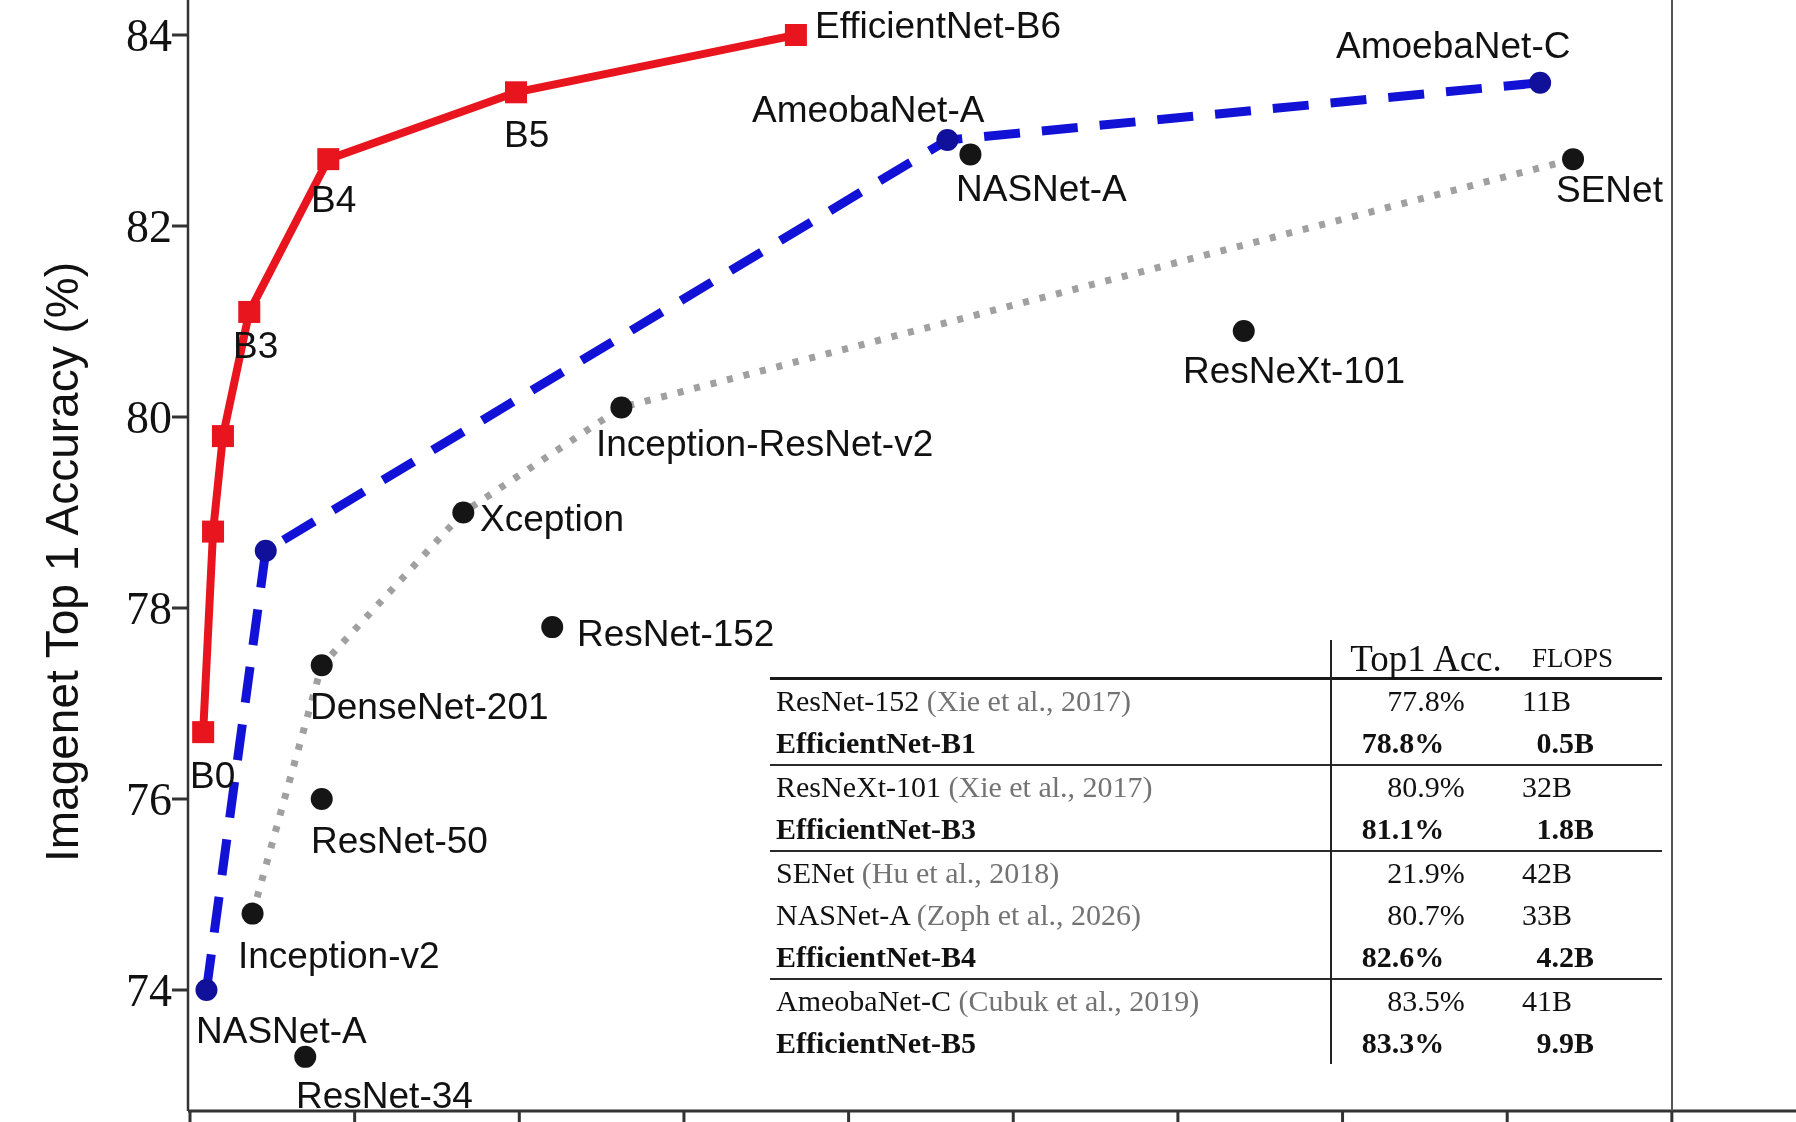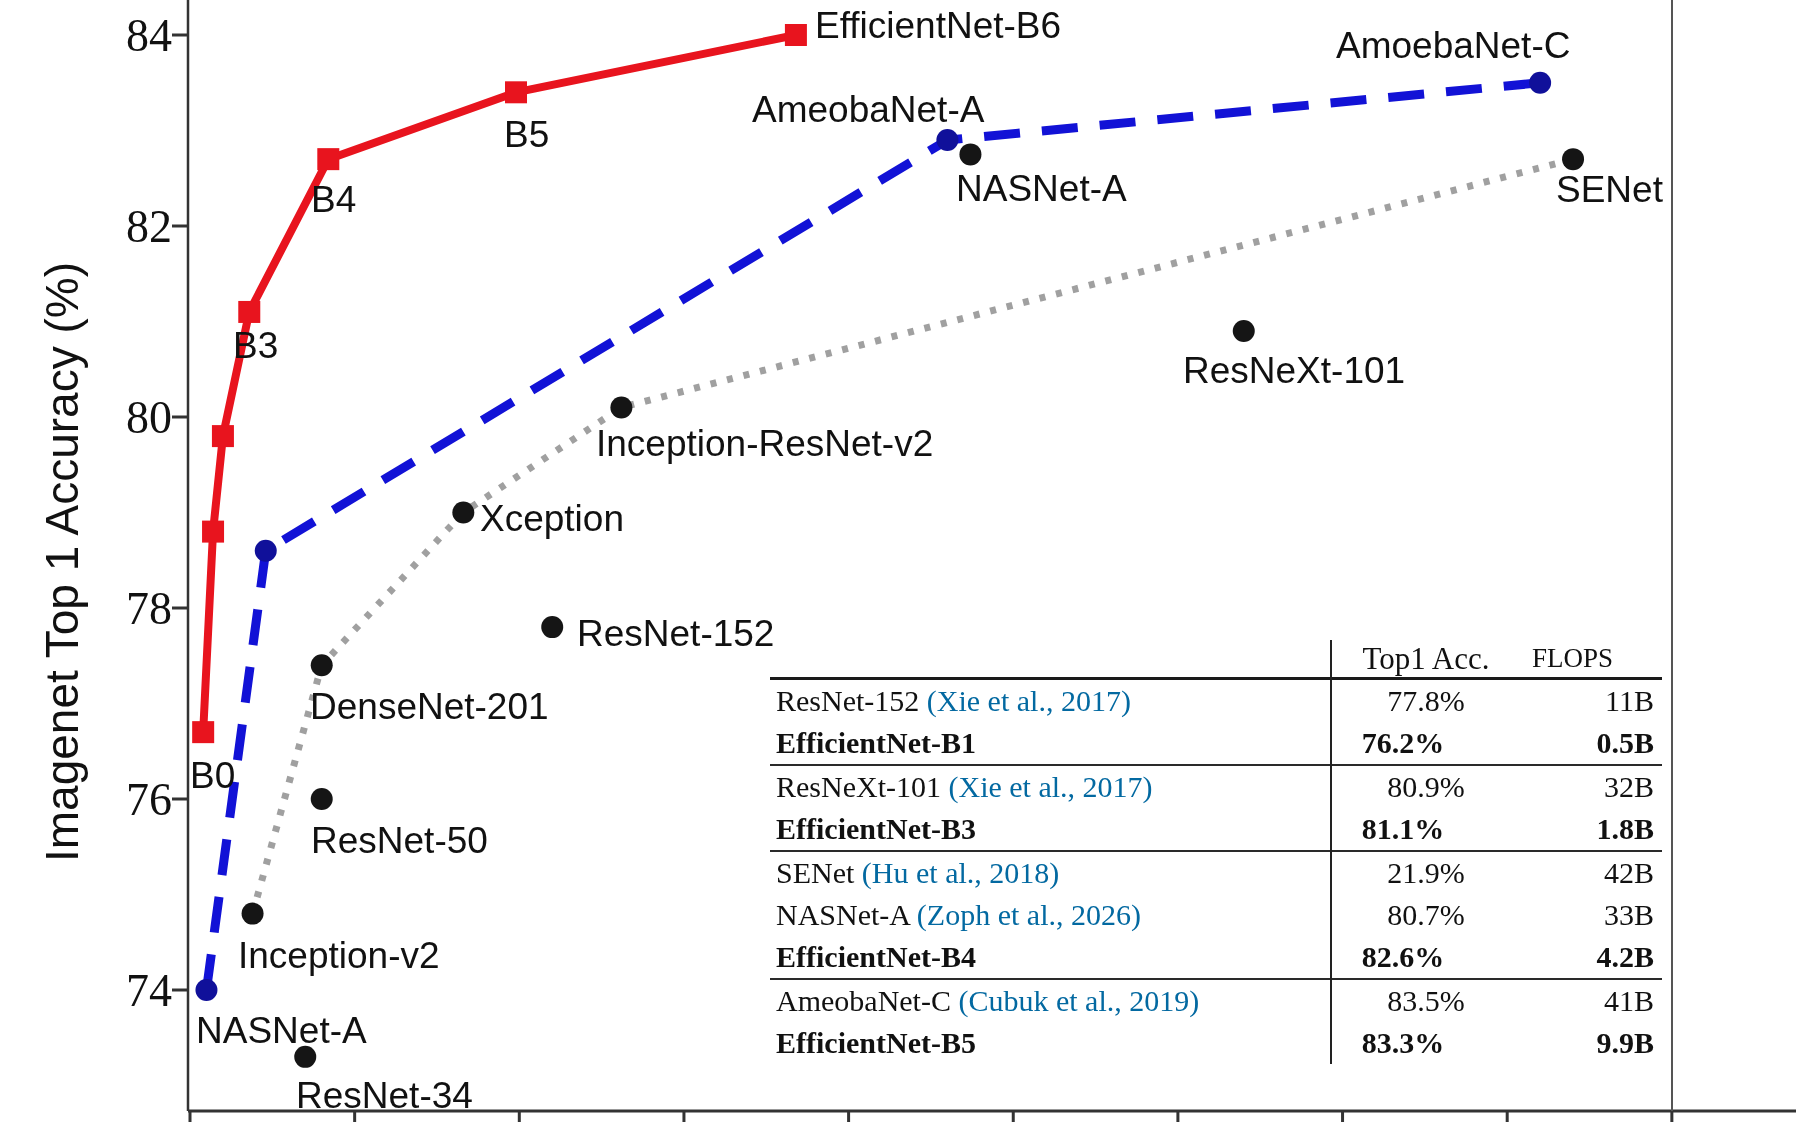--- a/index.html
+++ b/index.html
@@ -12,23 +12,23 @@
   
   #paper-table{position:absolute;left:770px;top:640px;width:892px;
                font-family:"Liberation Serif",serif;font-size:30px;color:#111;}
   #paper-table .vline{position:absolute;left:560px;top:0;bottom:0;width:2px;background:#222;}
   .trow{display:flex;height:42px;line-height:42px;align-items:center;}
   .trow.head{height:37px;line-height:37px;border-bottom:3px solid #1a1a1a;}
   .trow.rule{border-top:2px solid #2a2a2a;}
   .trow.bold{font-weight:bold;gap:48px;}
   .c-model{width:560px;padding-left:6px;box-sizing:border-box;white-space:nowrap;overflow:hidden;}
   .c-acc{width:192px;text-align:center;}
-  .c-flops{width:140px;text-align:right;padding-right:8px;box-sizing:border-box;}
-  .cite{color:#0369a1;}
-  .head .c-acc{font-size:31px;}
+  .c-flops{width:140px;text-align:left;padding-right:8px;box-sizing:border-box;}
+  .cite{color:#737373;}
+  .head .c-acc{font-size:37px;}
   .head .c-flops{text-align:left;padding-left:10px;font-size:27px;}
 </style>
 </head>
 <body>
 
 <div id="stage">
   <svg id="plot" width="1796" height="1122" viewBox="0 0 1796 1122">
     <text class="ylab" transform="translate(78,562) rotate(-90)" text-anchor="middle">Imagenet Top 1 Accuracy (%)</text>
     <g id="dyn">
         <line x1="188" y1="0" x2="188" y2="1111" stroke="#333333" stroke-width="2.5"></line>
@@ -109,21 +109,21 @@
           <div class="c-acc">Top1 Acc.</div>
           <div class="c-flops">FLOPS</div>
         </div>
         <div class="trow">
           <div class="c-model">ResNet-152 <span class="cite">(Xie et al., 2017)</span></div>
           <div class="c-acc">77.8%</div>
           <div class="c-flops">11B</div>
         </div>
         <div class="trow bold">
           <div class="c-model">EfficientNet-B1</div>
-          <div class="c-acc">76.2%</div>
+          <div class="c-acc">78.8%</div>
           <div class="c-flops">0.5B</div>
         </div>
         <div class="trow rule">
           <div class="c-model">ResNeXt-101 <span class="cite">(Xie et al., 2017)</span></div>
           <div class="c-acc">80.9%</div>
           <div class="c-flops">32B</div>
         </div>
         <div class="trow bold">
           <div class="c-model">EfficientNet-B3</div>
           <div class="c-acc">81.1%</div>

